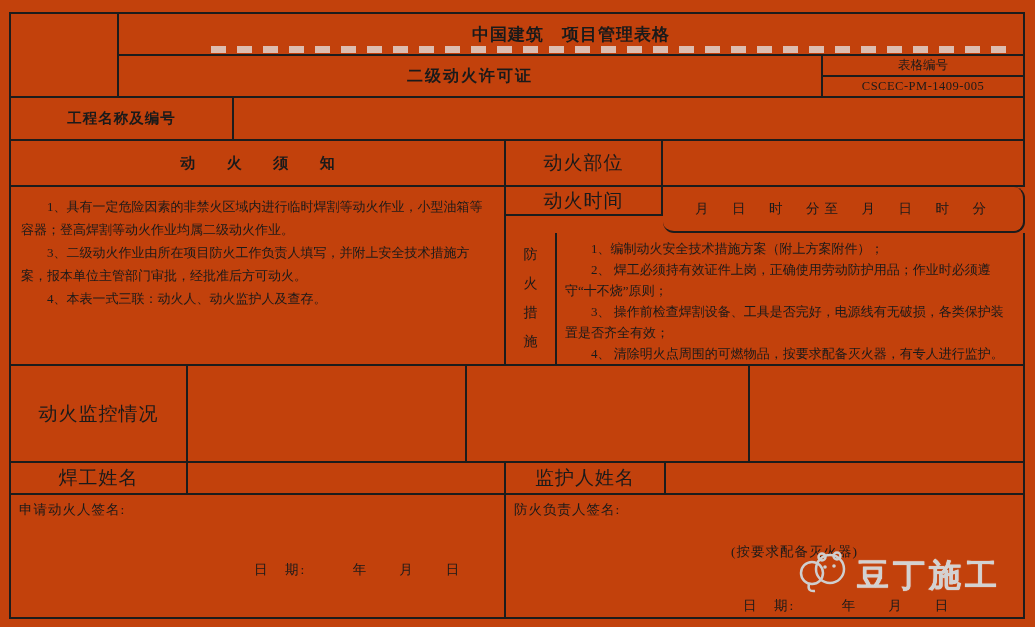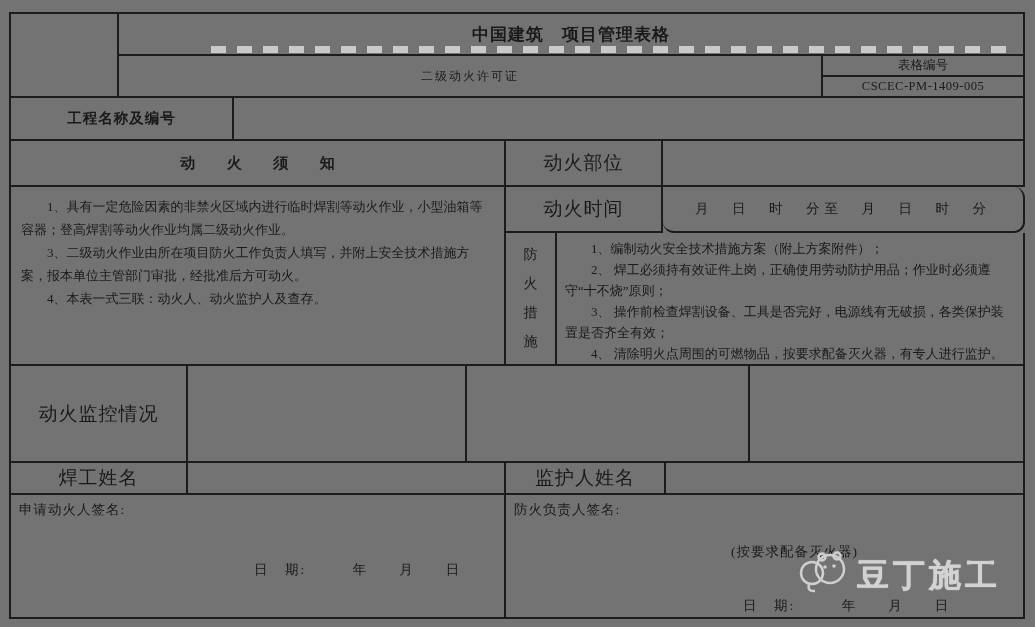--- a/index.html
+++ b/index.html
@@ -1,39 +1,39 @@
 <!DOCTYPE html>
 <html><head>
 <meta charset="utf-8">
 <style>
   html,body{margin:0;padding:0;background:#ffffff;}
   .page{
     position:relative;
     width:1035px;height:627px;
-    background:#737373;
+    background:#c2410c;
     font-family:"Liberation Serif","DejaVu Serif",serif;
     color:#1a1a1a;
     overflow:hidden;
   }
   .form-table{
     position:absolute;left:9px;top:12px;
     width:1016px;height:607px;
     border-left:2px solid #1c1c1c;
     border-top:2px solid #1c1c1c;
     box-sizing:border-box;
   }
   .cell{
     position:absolute;box-sizing:border-box;
     border-right:2px solid #1c1c1c;
     border-bottom:2px solid #1c1c1c;
     background:transparent;
   }
   .center{display:flex;align-items:center;justify-content:center;text-align:center;}
   .org-title{font-size:17px;font-weight:bold;letter-spacing:1px;}
-  .form-title{font-size:12px;font-weight:normal;letter-spacing:2px;}
+  .form-title{font-size:16px;font-weight:bold;letter-spacing:2px;}
   .small-label{font-size:12.5px;}
   .code{font-size:12.5px;letter-spacing:.5px;font-family:"Liberation Serif","DejaVu Serif",serif;}
   .project-label{font-size:14.5px;font-weight:bold;letter-spacing:1px;}
   .notice-title{font-size:15px;font-weight:bold;letter-spacing:.55em;text-indent:.55em;}
   .body-text{font-size:13px;line-height:23px;padding:8px 10px 0 10px;}
   .body-text p{margin:0;text-indent:2em;}
   .measures-text{font-size:13px;line-height:21px;padding:5px 8px 0 8px;}
   .measures-text p{margin:0;text-indent:2em;}
   .field-label{font-size:19px;letter-spacing:1px;}
   .time-text{font-size:13.5px;letter-spacing:5px;border-radius:11px;}
@@ -95,21 +95,21 @@
       <p>1、具有一定危险因素的非禁火区域内进行临时焊割等动火作业，小型油箱等容器；登高焊割等动火作业均属二级动火作业。</p>
       <p>3、二级动火作业由所在项目防火工作负责人填写，并附上安全技术措施方案，报本单位主管部门审批，经批准后方可动火。</p>
       <p>4、本表一式三联：动火人、动火监护人及查存。</p>
     </div>
 
     <div class="cell center field-label" style="left:495px;top:127px;width:157px;height:46px;">
       <span>动火部位</span>
     </div>
     <div class="cell" style="left:652px;top:127px;width:362px;height:46px;"></div>
 
-    <div class="cell center field-label" style="left:495px;top:173px;width:157px;height:46px;">
+    <div class="cell center field-label" style="left:495px;top:173px;width:157px;height:29px;">
       <span>动火时间</span>
     </div>
     <div class="cell center time-text" style="left:652px;top:173px;width:362px;height:46px;">
       <span>月　日　时　分至　月　日　时　分</span>
     </div>
 
     <div class="cell vlabel" style="left:495px;top:219px;width:51px;height:133px;">
       <span>防</span>
       <span>火</span>
       <span>措</span>

